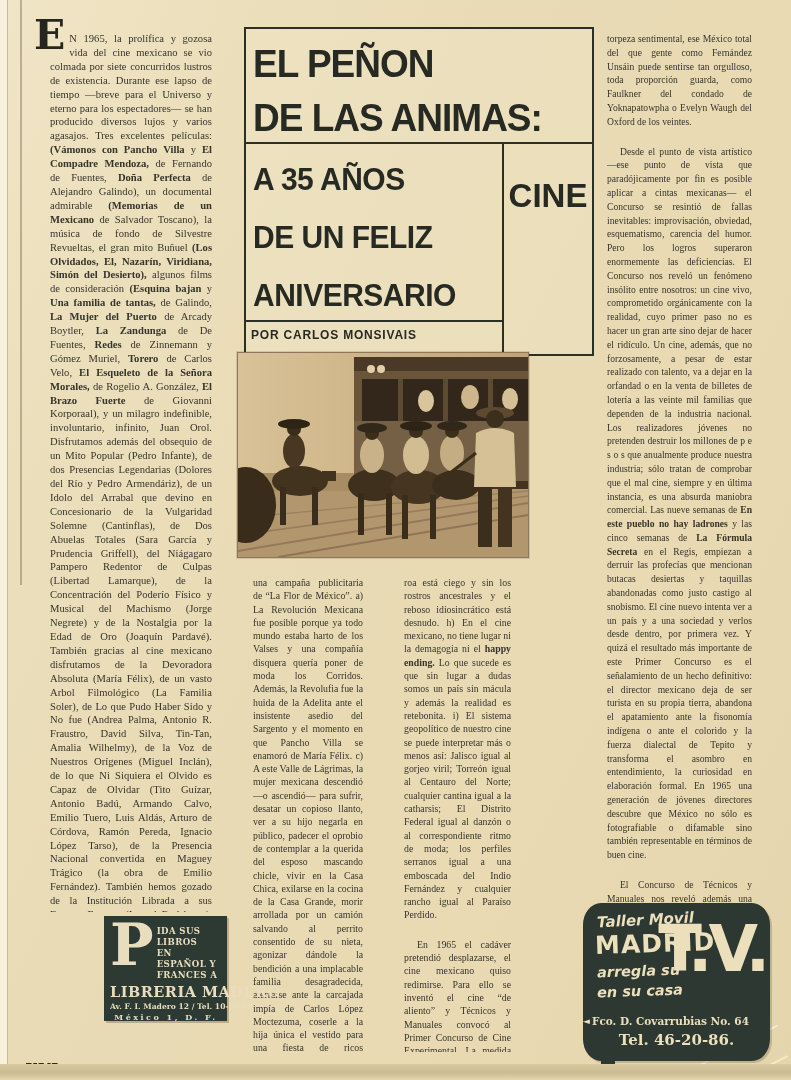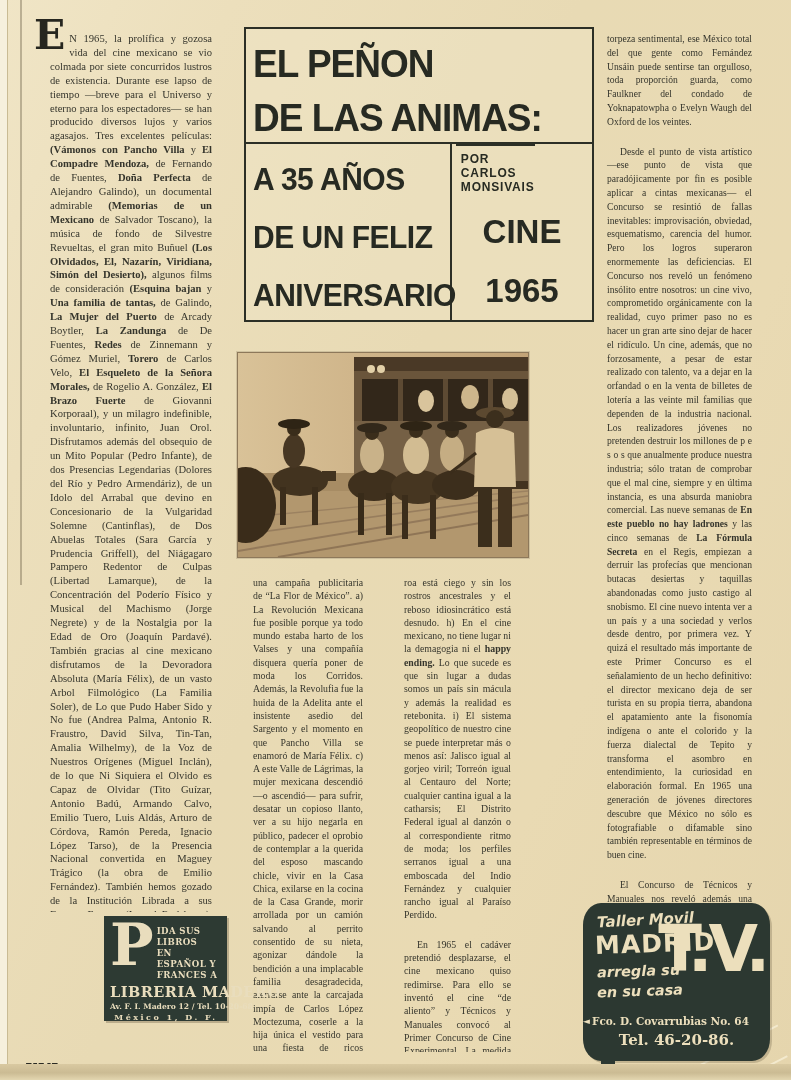--- a/index.html
+++ b/index.html
@@ -26,27 +26,27 @@
   .col-right{left:591px;top:16px;width:177px;height:886px;font-size:9.6px;line-height:13.8px;}
   .dropcap{float:left;font-family:"DejaVu Serif",serif;font-weight:bold;font-size:41px;line-height:34px;
         padding:2px 4px 0 0;color:#26261f;}
 
   
   .title-block{position:absolute;left:244px;top:27px;width:346px;border:2px solid #2c2f26;
         font-family:"Liberation Sans",sans-serif;color:#272a22;background:rgba(240,231,203,.35);}
   .title1{font-size:37px;font-weight:700;letter-spacing:-1px;line-height:51px;padding:7px 4px 4px 7px;
         transform:scaleY(1.06);transform-origin:left top;}
   .title-row{display:flex;border-top:2px solid #2c2f26;}
-  .title-cell-left{width:204px;display:flex;flex-direction:row;}
+  .title-cell-left{width:256px;display:flex;flex-direction:column;}
   .title2{height:170px;font-size:30px;font-weight:700;letter-spacing:-.5px;line-height:55px;padding:6px 0 0 7px;
         transform:scaleY(1.05);transform-origin:left top;}
   .byline{border-top:2px solid #2c2f26;height:26px;font-size:12px;font-weight:700;letter-spacing:.8px;
         padding:6px 0 0 5px;}
   .title-cell-right{flex:1;border-left:2px solid #2c2f26;display:flex;flex-direction:column;align-items:center;
-        justify-content:flex-end;padding-top:22px;font-size:33px;font-weight:700;line-height:59px;}
+        justify-content:flex-start;padding-top:22px;font-size:33px;font-weight:700;line-height:59px;}
 
   
   .photo{position:absolute;left:237px;top:352px;width:290px;height:204px;border:1px solid #8d785a;
         box-shadow:0 0 0 1px rgba(60,48,30,.15);}
   .photo svg{display:block;}
 
   
   .libreria{position:absolute;left:104px;top:916px;width:123px;height:105px;background:#2d3a33;
         color:#e9ddbd;font-family:"DejaVu Serif",serif;box-shadow:2px 2px 0 rgba(50,40,20,.25);
         padding:6px 5px 0 6px;box-sizing:border-box;}
@@ -105,21 +105,20 @@
       <div class="title-cell-left">
         <div class="title2">
           <div>A 35 AÑOS</div>
           <div>DE UN FELIZ</div>
           <div>ANIVERSARIO</div>
         </div>
         <div class="byline">POR CARLOS MONSIVAIS</div>
       </div>
       <div class="title-cell-right">
         <div>CINE</div>
-        <div>1965</div>
       </div>
     </div>
   </div>
 
   <div class="photo">
     <svg width="290" height="204" viewBox="0 0 290 204">
       <defs>
         <linearGradient id="sky" x1="0" y1="0" x2="1" y2="0">
           <stop offset="0" stop-color="#d9c298"></stop>
             <stop offset="1" stop-color="#c2a377"></stop>

